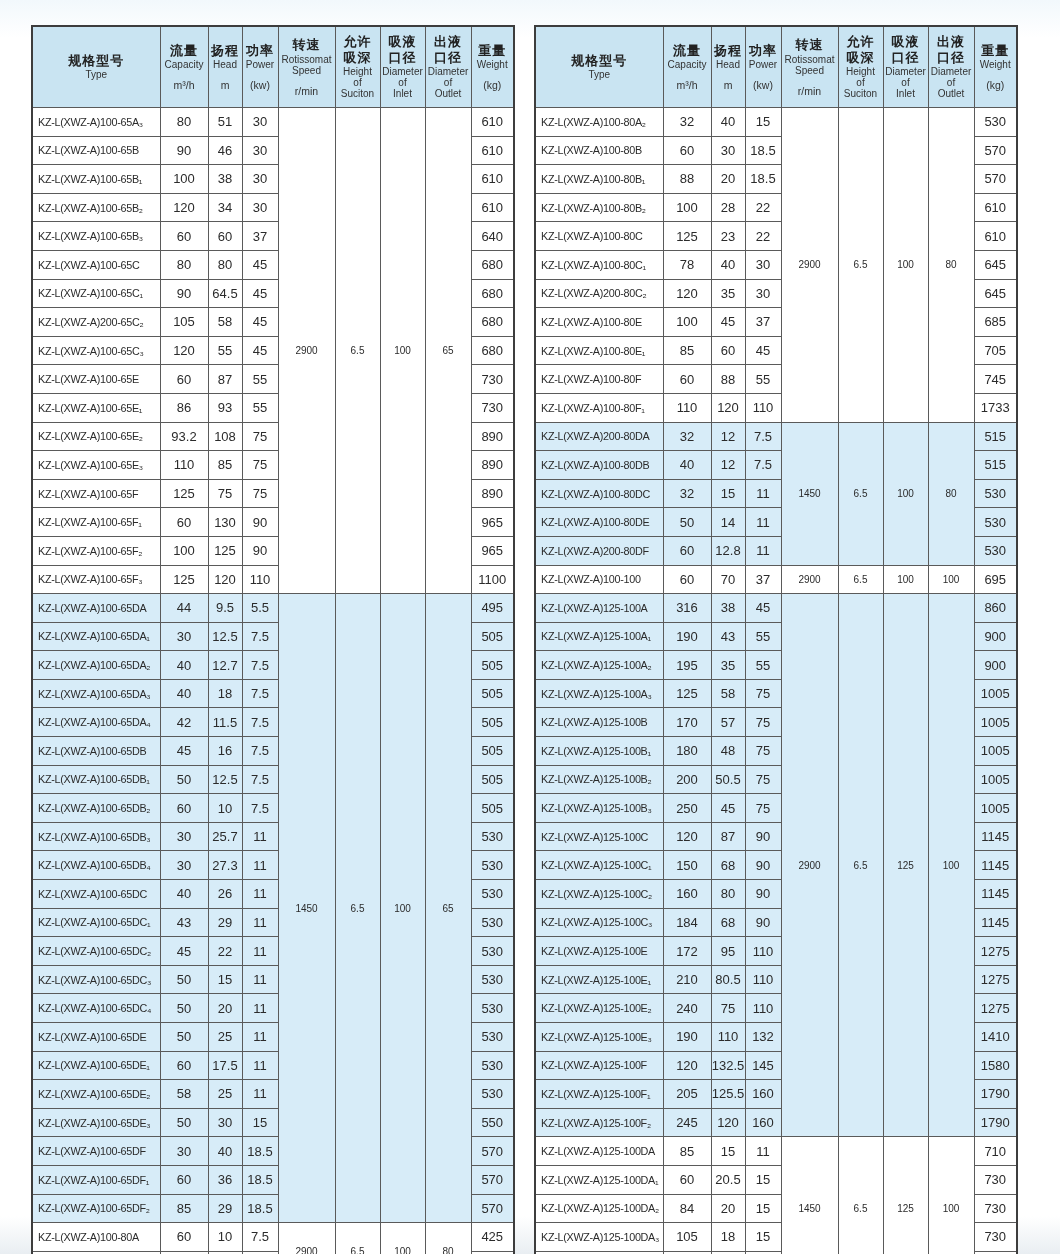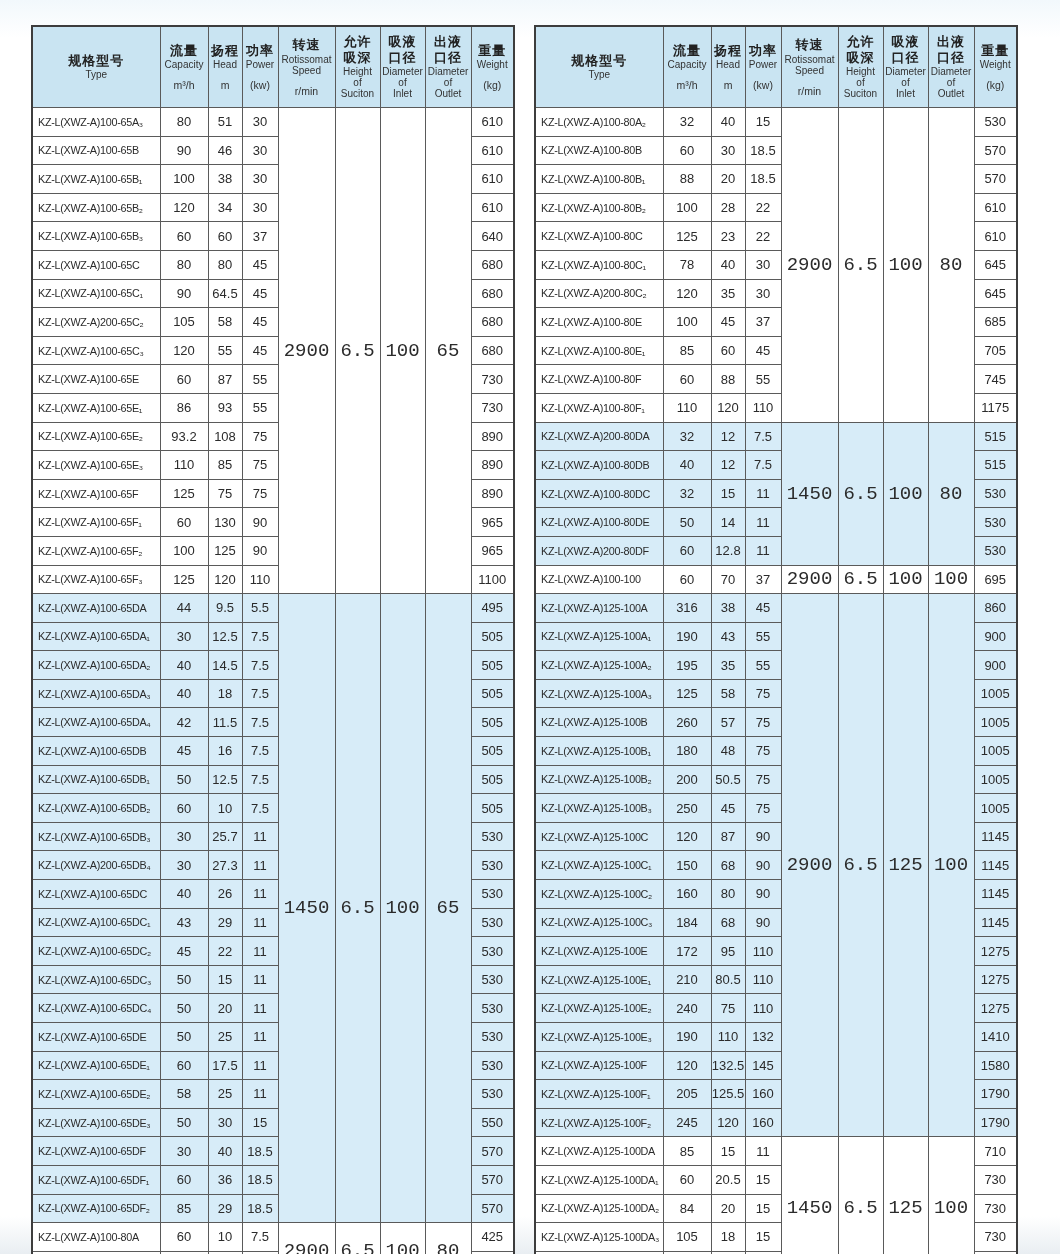--- a/index.html
+++ b/index.html
@@ -59,22 +59,21 @@
     color: #2b2b2b;
   }
   td.type {
     text-align: left;
     padding-left: 5px;
     font-size: 10.8px;
     letter-spacing: -0.3px;
     white-space: nowrap;
   }
   td.block {
-    font-size: 19px;
-    font-family: Liberation Mono, monospace;
+    font-size: 10px;
   }
   tr.shaded td {
     background: var(--shaded-bg, #d7ecf8);
   }
 </style>
 </head>
 <body>
 
 <div class="page">
   <div class="table-slot" id="left-slot">
@@ -283,21 +282,21 @@
           <tr class="shaded">
             <td class="type">KZ-L(XWZ-A)100-65DA₁</td>
             <td>30</td>
             <td>12.5</td>
             <td>7.5</td>
             <td>505</td>
           </tr>
           <tr class="shaded">
             <td class="type">KZ-L(XWZ-A)100-65DA₂</td>
             <td>40</td>
-            <td>14.5</td>
+            <td>12.7</td>
             <td>7.5</td>
             <td>505</td>
           </tr>
           <tr class="shaded">
             <td class="type">KZ-L(XWZ-A)100-65DA₃</td>
             <td>40</td>
             <td>18</td>
             <td>7.5</td>
             <td>505</td>
           </tr>
@@ -330,21 +329,21 @@
             <td>505</td>
           </tr>
           <tr class="shaded">
             <td class="type">KZ-L(XWZ-A)100-65DB₃</td>
             <td>30</td>
             <td>25.7</td>
             <td>11</td>
             <td>530</td>
           </tr>
           <tr class="shaded">
-            <td class="type">KZ-L(XWZ-A)200-65DB₄</td>
+            <td class="type">KZ-L(XWZ-A)100-65DB₄</td>
             <td>30</td>
             <td>27.3</td>
             <td>11</td>
             <td>530</td>
           </tr>
           <tr class="shaded">
             <td class="type">KZ-L(XWZ-A)100-65DC</td>
             <td>40</td>
             <td>26</td>
             <td>11</td>
@@ -589,21 +588,21 @@
             <td>60</td>
             <td>88</td>
             <td>55</td>
             <td>745</td>
           </tr>
           <tr>
             <td class="type">KZ-L(XWZ-A)100-80F₁</td>
             <td>110</td>
             <td>120</td>
             <td>110</td>
-            <td>1175</td>
+            <td>1733</td>
           </tr>
           <tr class="shaded">
             <td class="type">KZ-L(XWZ-A)200-80DA</td>
             <td>32</td>
             <td>12</td>
             <td>7.5</td>
             <td class="block" rowspan="5">1450</td>
             <td class="block" rowspan="5">6.5</td>
             <td class="block" rowspan="5">100</td>
             <td class="block" rowspan="5">80</td>
@@ -675,21 +674,21 @@
           </tr>
           <tr class="shaded">
             <td class="type">KZ-L(XWZ-A)125-100A₃</td>
             <td>125</td>
             <td>58</td>
             <td>75</td>
             <td>1005</td>
           </tr>
           <tr class="shaded">
             <td class="type">KZ-L(XWZ-A)125-100B</td>
-            <td>260</td>
+            <td>170</td>
             <td>57</td>
             <td>75</td>
             <td>1005</td>
           </tr>
           <tr class="shaded">
             <td class="type">KZ-L(XWZ-A)125-100B₁</td>
             <td>180</td>
             <td>48</td>
             <td>75</td>
             <td>1005</td>

